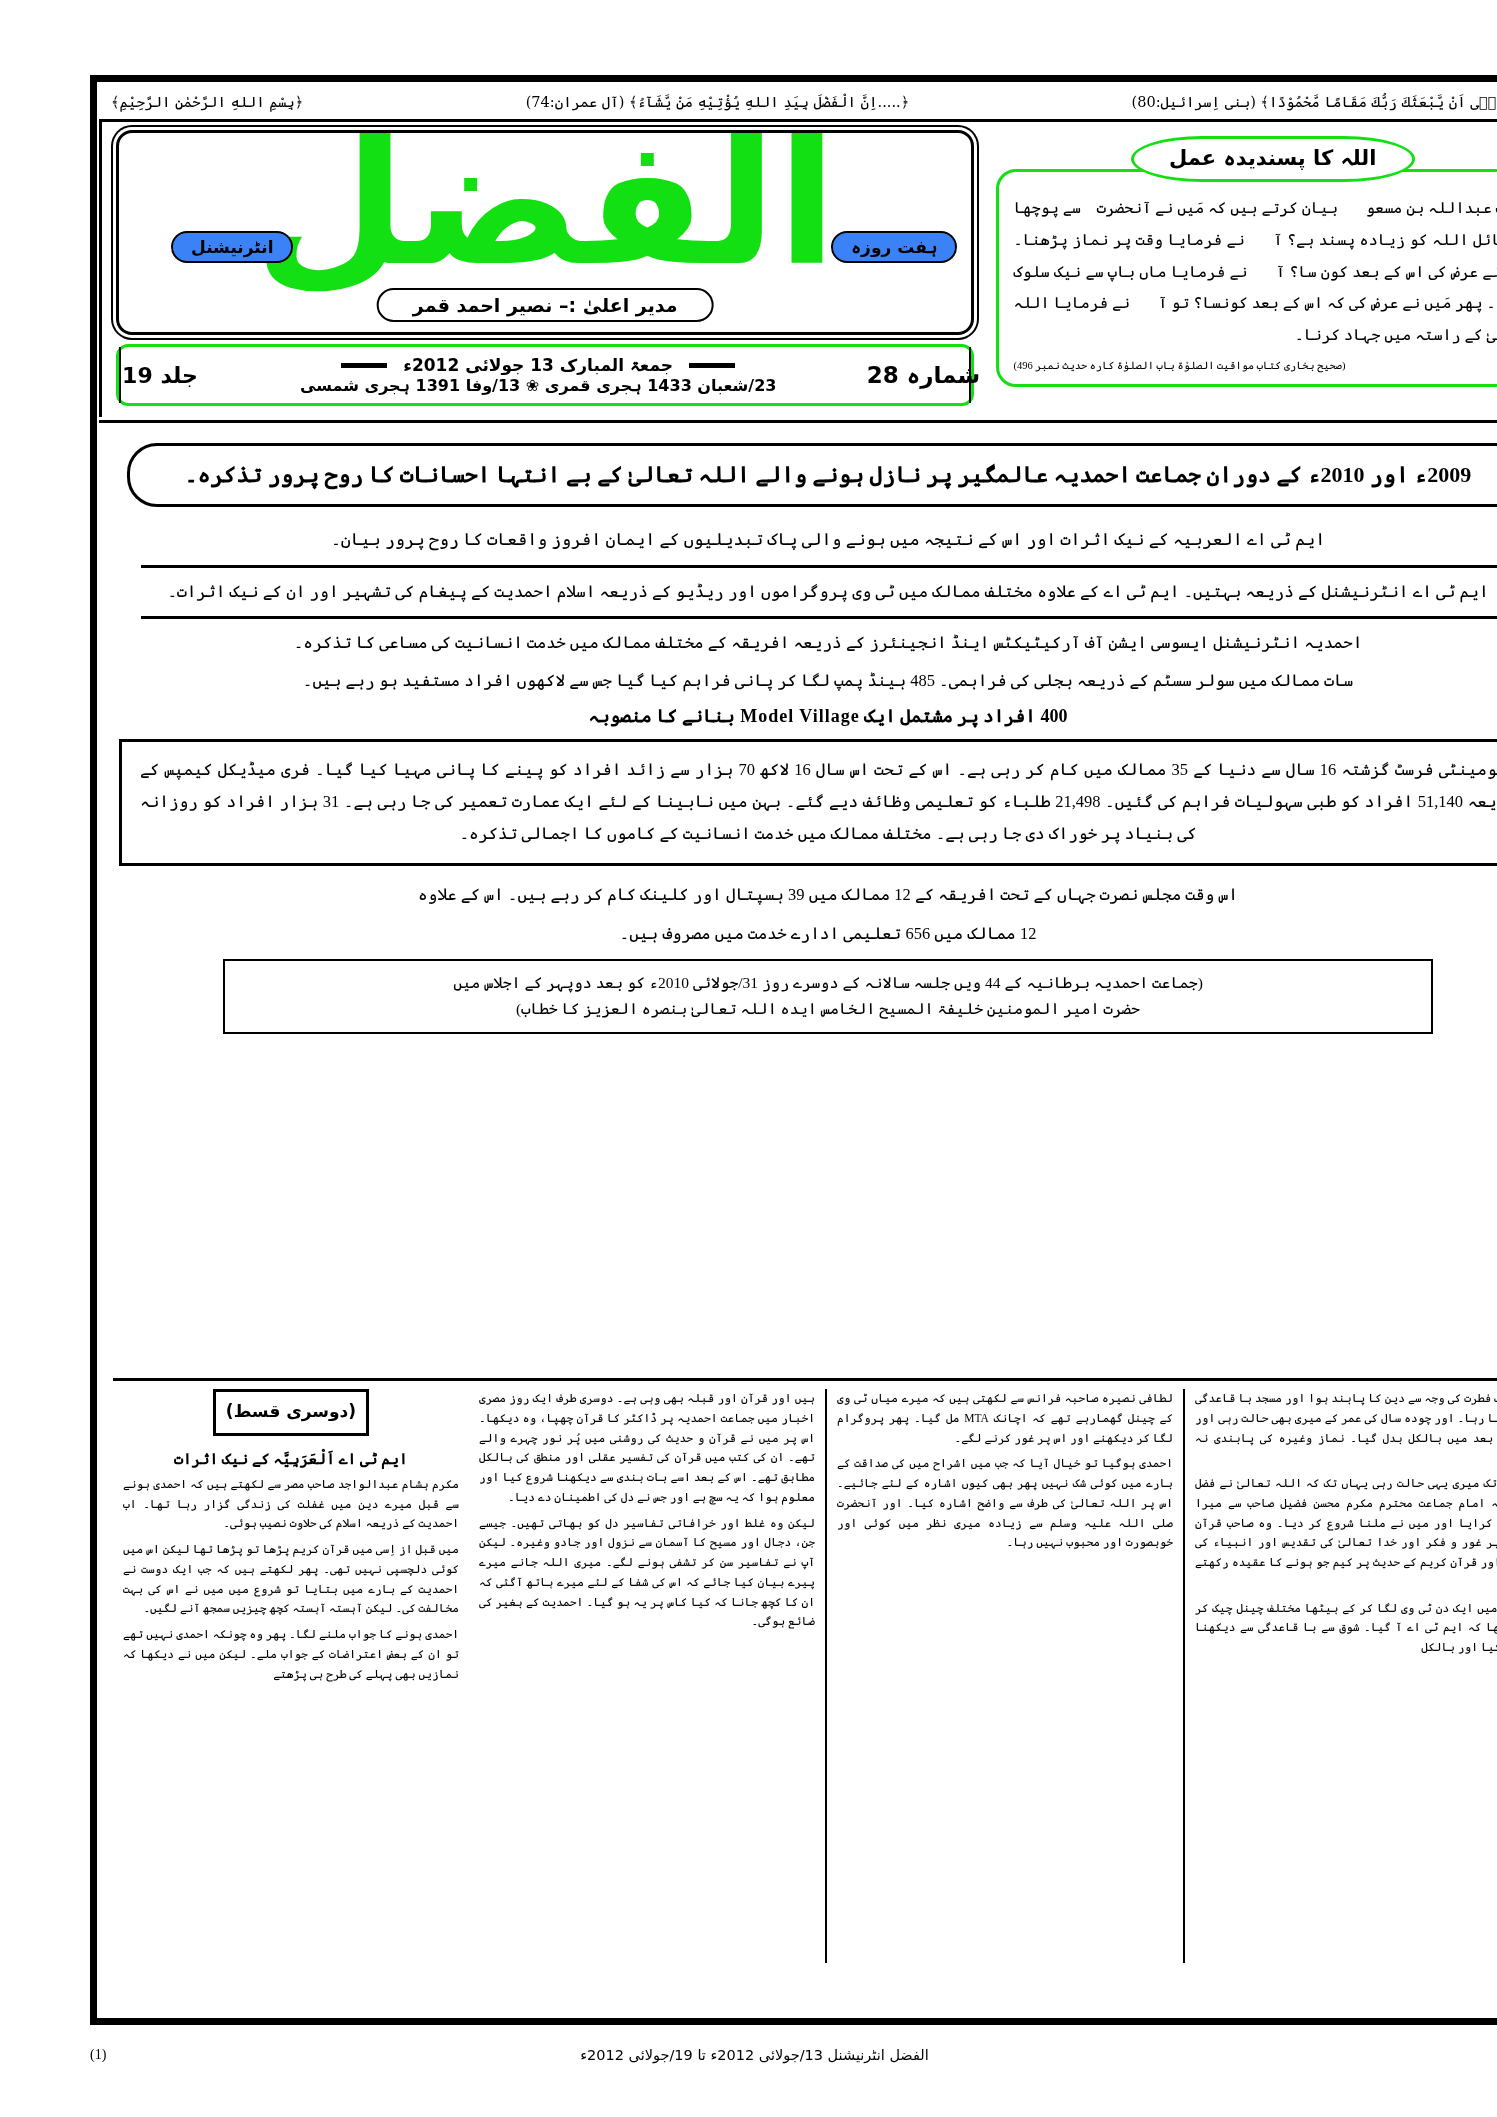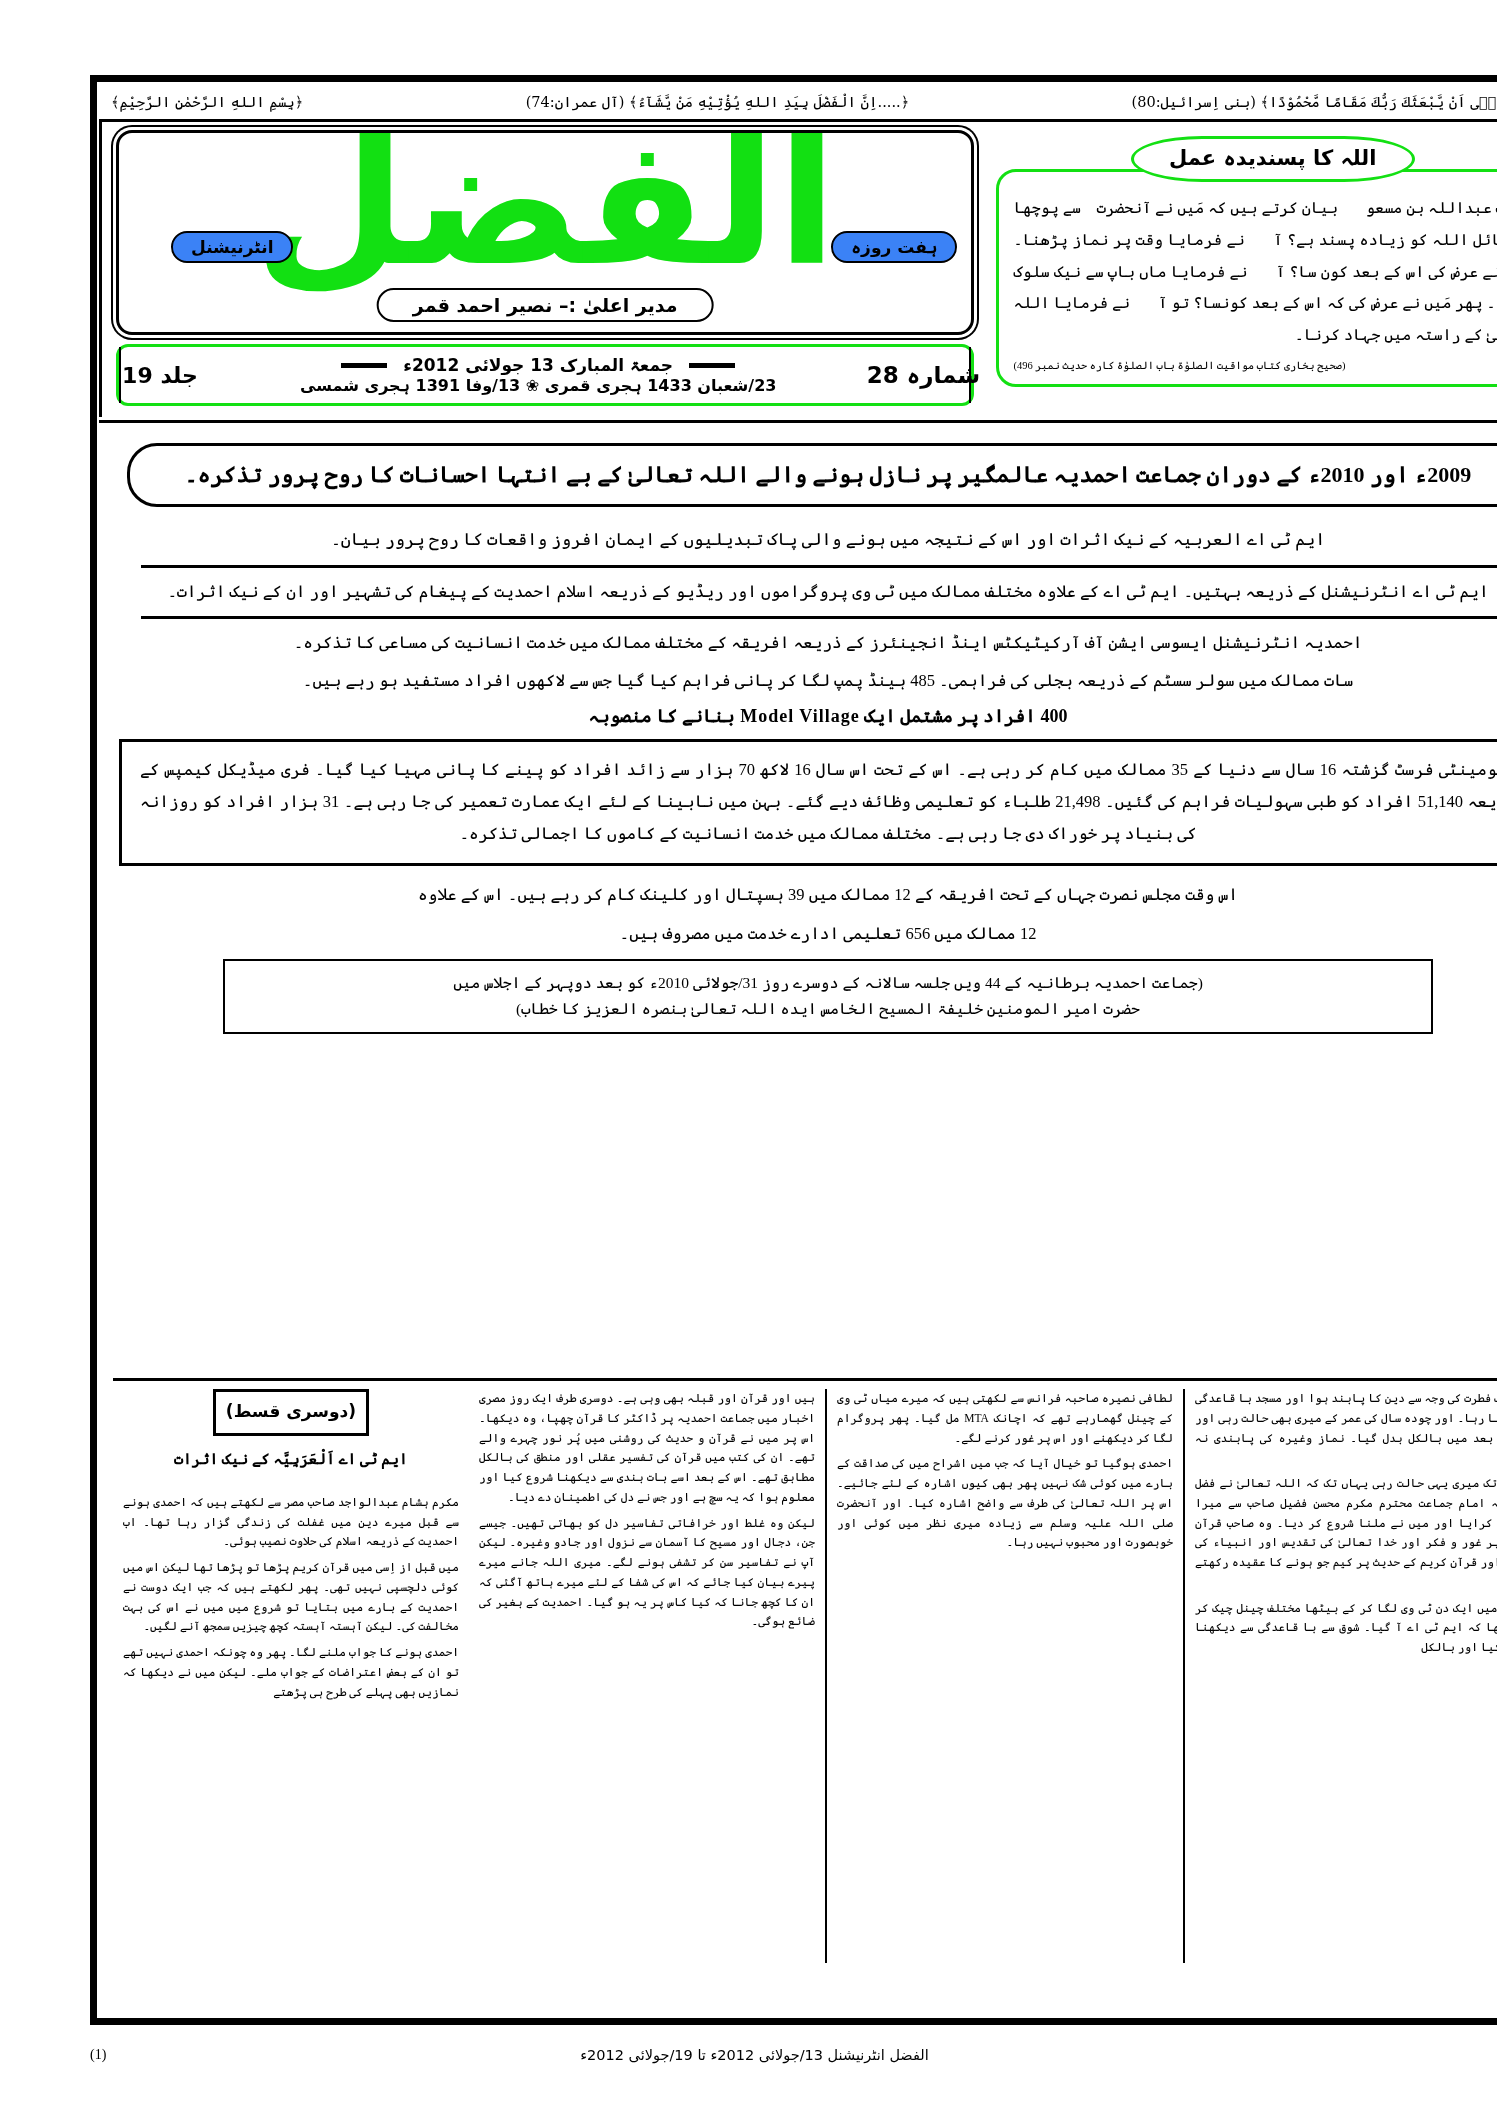--- a/index.html
+++ b/index.html
@@ -285,21 +285,21 @@
     text-align:center;
     font-size:17px;
     font-weight:bold;
     padding:5px 0 7px 0;
     font-family:"DejaVu Sans",sans-serif;
   }
   .col-head{
     text-align:center;
     font-size:15px;
     font-weight:bold;
-    margin-bottom:22px;
+    margin-bottom:4px;
     line-height:1.5;
   }
   .col p{ margin:0 0 6px 0; }
   
   .footer{
     position:absolute;
     left:90px; right:90px; top:2035px;
     height:40px;
     display:flex;
     flex-direction:row-reverse;

